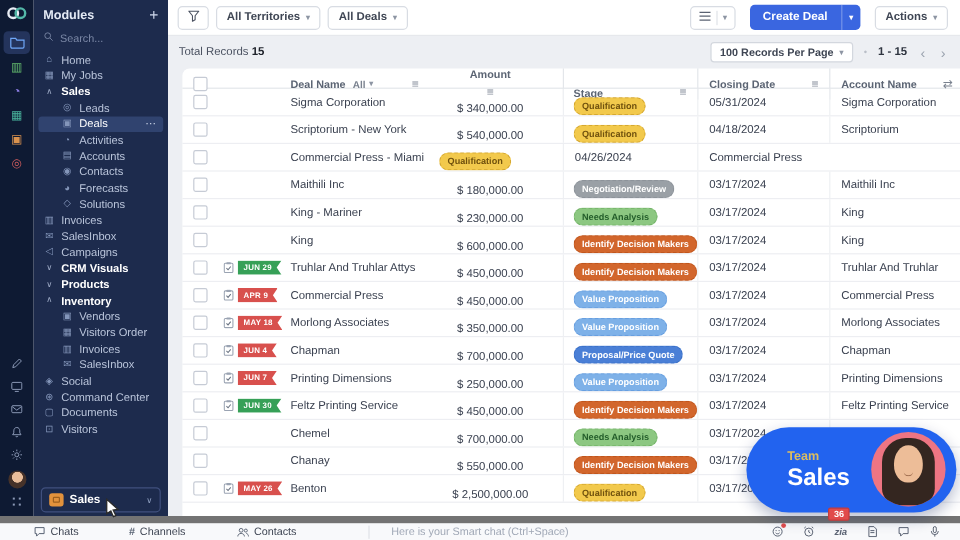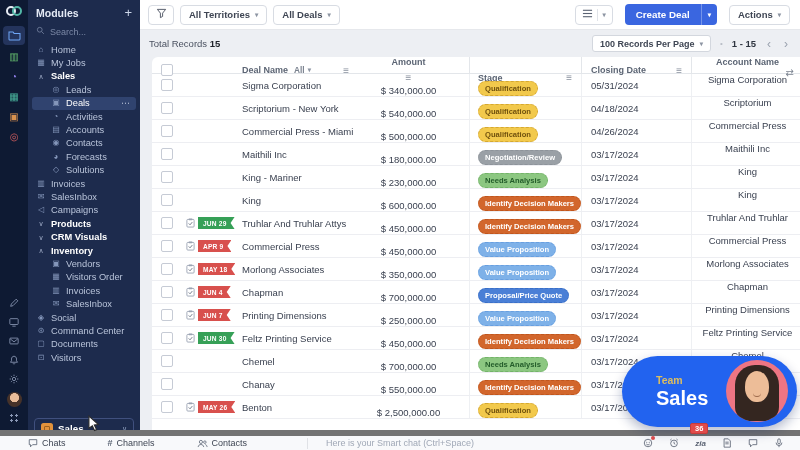--- a/index.html
+++ b/index.html
@@ -18,21 +18,21 @@
   .rail-item.active{background:#24345c;border-radius:4px;}
   .rail-glyph{font-size:10px;line-height:1;}
   .flex1{flex:1;}
   .rail-bottom-ic{width:22px;height:18px;display:flex;align-items:center;justify-content:center;color:#8b99b6;margin:1px 0;}
   .rail-avatar{width:15px;height:15px;border-radius:50%;margin:3px 0;
       background:radial-gradient(circle at 50% 38%, #e9bd9a 0 36%, #463229 40% 100%);}
   .rail-grid{width:11px;height:11px;margin:3px 0 2px;
       background-image:radial-gradient(#8b99b6 1px, transparent 1.3px);background-size:5px 5px;background-position:0 0;}
 
   
-  .sidebar{position:absolute;left:28px;top:0;bottom:8px;width:112px;background:#1d2b4d;
+  .sidebar{position:absolute;left:28px;top:0;bottom:20px;width:112px;background:#1d2b4d;
            display:flex;flex-direction:column;box-sizing:border-box;}
   .sb-head{display:flex;align-items:center;padding:7px 8px 4px;color:#e4eaf5;}
   .sb-title{font-size:10.5px;font-weight:700;}
   .sb-plus{margin-left:auto;font-size:13px;line-height:10px;color:#cdd7ea;}
   .sb-search{display:flex;align-items:center;gap:5px;padding:3px 8px 6px;color:#7b88a6;font-size:9px;}
   nav{flex:1;overflow:hidden;}
   .nav-item{height:13.4px;display:flex;align-items:center;gap:5px;padding:0 6px 0 8px;
             font-size:9.3px;color:#b9c4da;white-space:nowrap;}
   .nav-item.d1{padding-left:23px;}
   .n-icon{width:10px;min-width:10px;font-size:8px;color:#8496ba;text-align:center;line-height:1;}
@@ -76,21 +76,21 @@
   .thead,.trow{display:grid;grid-template-columns:30px 58px 118px 112px 112px 110px 1fr;align-items:center;}
   .thead{height:16px;border-bottom:1px solid #e3e6ea;font-size:9px;font-weight:700;color:#5c6574;}
   .th,.td{display:flex;align-items:center;height:100%;box-sizing:border-box;}
   .c-amt,.c-stage,.c-close{border-right:1px solid #eef0f3;}
   .thead .c-amt,.thead .c-stage,.thead .c-close{border-right:1px solid #e3e6ea;}
   .c-check{justify-content:center;}
   .c-name{padding-left:2px;gap:6px;}
   .c-amt{justify-content:flex-end;padding-right:10px;gap:5px;flex-direction:column;}
   .c-stage{padding-left:8px;align-items:flex-end;}
   .c-close{padding-left:9px;}
-  .c-acct{padding-left:9px;padding-right:6px;flex-direction:column;}
+  .c-acct{padding-left:9px;padding-right:6px;}
   .th-filter{font-size:8.3px;color:#7a828f;font-weight:700;display:flex;gap:3px;align-items:center;}
   .th-menu{margin-left:auto;color:#8a919e;font-size:10px;font-weight:400;padding-right:9px;}
   .th-cols{margin-left:auto;color:#7a828f;font-size:10px;font-weight:400;}
   .trow{height:22px;border-bottom:1px solid #edeef2;font-size:9.5px;color:#3a4150;}
   .cb{width:10px;height:10px;border:1px solid #c6cbd5;border-radius:2px;background:#fff;}
   .c-tag{gap:3px;padding-left:4px;}
   .taskic{display:flex;}
   .tagrib{font-size:6.6px;font-weight:700;color:#fff;height:12px;display:inline-flex;align-items:center;
           padding:0 8px 0 5px;letter-spacing:.2px;
           clip-path:polygon(0 0,100% 0,calc(100% - 4px) 50%,100% 100%,0 100%);}
@@ -261,25 +261,25 @@
         <div class="nav-item">
           <span class="n-icon">✉</span>
           <span class="n-label">SalesInbox</span>
         </div>
         <div class="nav-item">
           <span class="n-icon">◁</span>
           <span class="n-label">Campaigns</span>
         </div>
         <div class="nav-item section">
           <span class="n-chev">∨</span>
-          <span class="n-label">Products</span>
+          <span class="n-label">CRM Visuals</span>
         </div>
         <div class="nav-item section">
           <span class="n-chev">∨</span>
-          <span class="n-label">CRM Visuals</span>
+          <span class="n-label">Products</span>
         </div>
         <div class="nav-item section">
           <span class="n-chev">∧</span>
           <span class="n-label">Inventory</span>
         </div>
         <div class="nav-item d1">
           <span class="n-icon">▣</span>
           <span class="n-label">Vendors</span>
         </div>
         <div class="nav-item d1">
@@ -447,23 +447,20 @@
             </div>
           </div>
           <div class="trow">
             <div class="td c-check">
               <span class="cb"></span>
             </div>
             <div class="td c-tag"></div>
             <div class="td c-name">
               <span>Commercial Press - Miami</span>
             </div>
-            <div class="td c-amt">
-              <span>$ 500,000.00</span>
-            </div>
             <div class="td c-stage">
               <span class="badge" style="background: rgb(242, 201, 76); color: rgb(113, 82, 14); border-color: rgb(213, 168, 50);">Qualification</span>
             </div>
             <div class="td c-close">
               <span>04/26/2024</span>
             </div>
             <div class="td c-acct">
               <span>Commercial Press</span>
             </div>
           </div>

